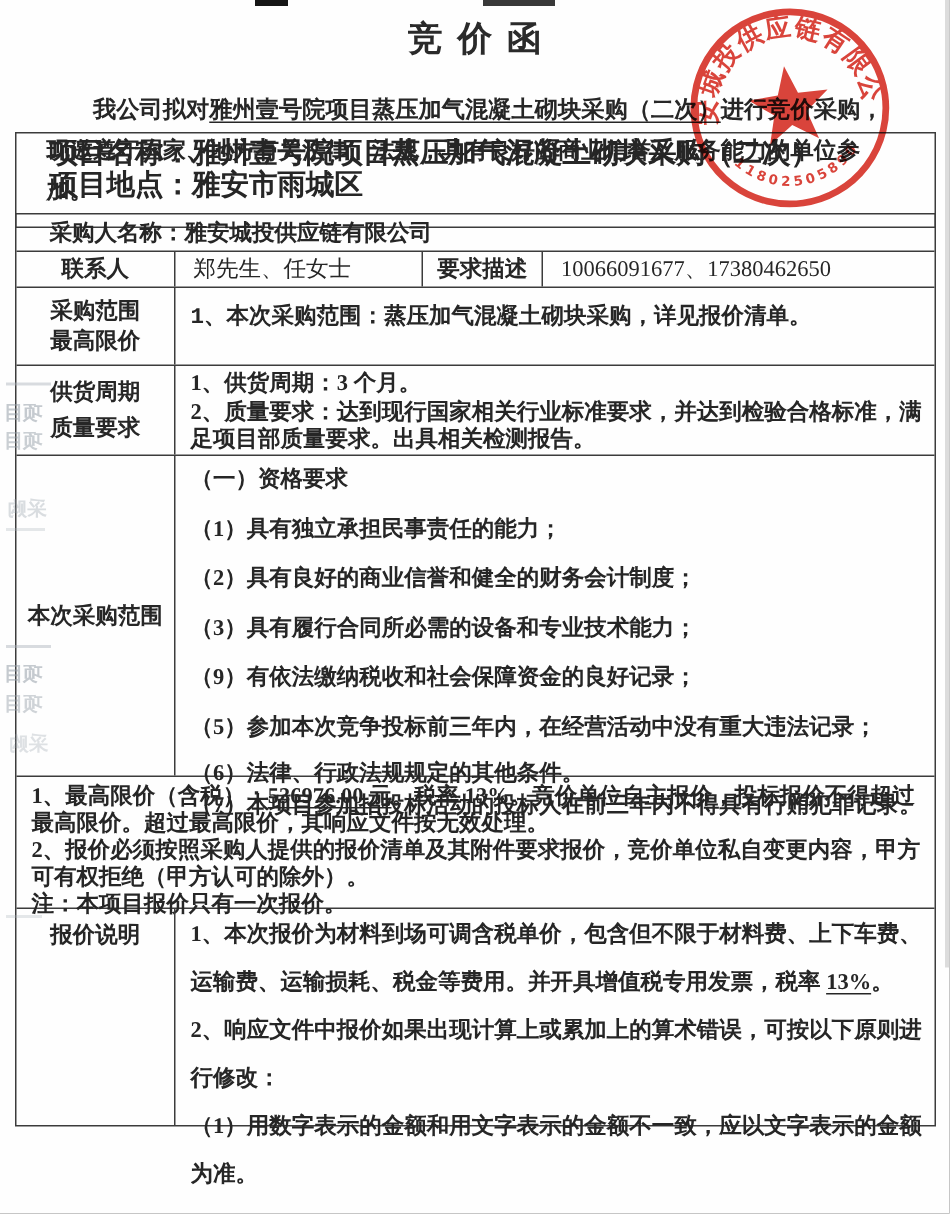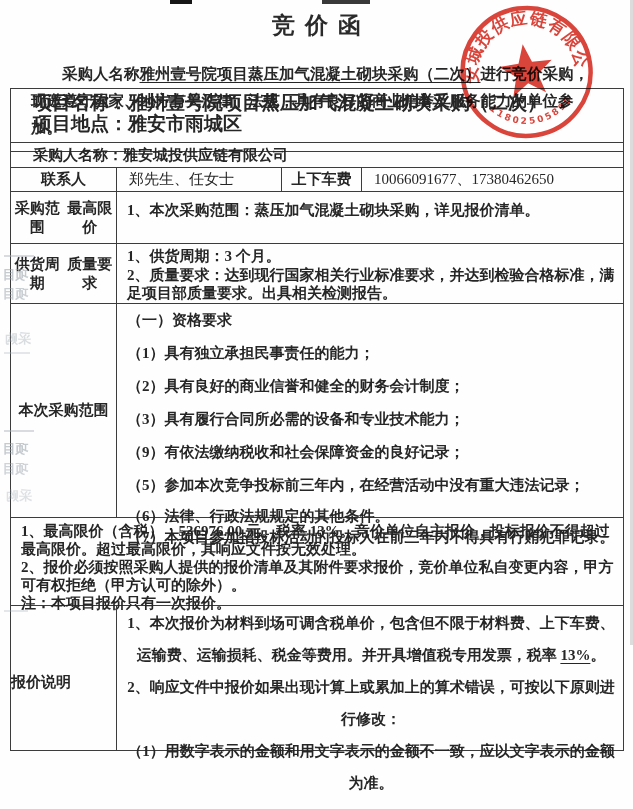--- a/index.html
+++ b/index.html
@@ -43,55 +43,55 @@
   
   .tbl{
     position:absolute;left:10px;top:142px;width:614px;
     border:1.6px solid #3c3c3c;box-sizing:border-box;
     font-size:15px;color:#262626;
   }
   .row{display:flex;border-top:1.6px solid #3c3c3c;box-sizing:border-box;}
   .row:first-child{border-top:none;}
   .lbl{
     width:106px;flex:0 0 106px;border-right:1.6px solid #3c3c3c;
-    display:flex;flex-direction:row;align-items:center;justify-content:center;
+    display:flex;flex-direction:column;align-items:center;justify-content:center;
     font-weight:bold;box-sizing:border-box;text-align:center;
   }
   .val{flex:1;box-sizing:border-box;padding:2px 8px 2px 10px;font-weight:bold;}
 
   .r-purchaser{height:24px;}
   .r-purchaser .val{padding-left:22px;display:flex;align-items:center;}
   .r-contact{height:24px;}
   .r-contact .cell{display:flex;align-items:center;box-sizing:border-box;}
   .r-contact .c1{width:106px;flex:0 0 106px;justify-content:center;font-weight:bold;border-right:1.6px solid #3c3c3c;}
   .r-contact .c2{width:165px;flex:0 0 165px;padding-left:12px;border-right:1.6px solid #3c3c3c;}
   .r-contact .c3{width:80px;flex:0 0 80px;justify-content:center;font-weight:bold;border-right:1.6px solid #3c3c3c;}
   .r-contact .c4{flex:1;padding-left:12px;}
   .r-scope{height:52px;}
   .r-scope .lbl{justify-content:space-around;padding:5px 0;}
-  .r-scope .val{padding-top:9px;}
+  .r-scope .val{padding-top:9px;font-family:Liberation Mono, monospace;}
   .r-supply{height:60px;}
   .r-supply .lbl{justify-content:space-around;padding:6px 0;}
   .r-supply .val{line-height:18.5px;padding-top:3px;}
   .r-qual{height:214px;}
   .r-qual .val{line-height:19px;}
   .q-item{margin:0;}
   .q0{margin-top:5px;}
   .q1,.q2,.q3,.q4,.q5{margin-top:14px;}
   .q6{margin-top:12px;}
   .q7{margin-top:2px;}
   .r-date{height:27px;}
   .r-date .val{display:flex;align-items:center;}
   .r-offer{height:88px;}
   .r-offer .val{line-height:18px;padding-top:4px;}
   .r-offer p{margin:0;}
   .r-explain{height:145px;}
   .r-explain .lbl{justify-content:flex-start;padding-top:8px;}
   .r-explain .val{line-height:32px;padding-top:1px;}
-  .r-explain p{margin:0;text-align:center;}
+  .r-explain p{margin:0;}
 
   
   .ghost{
     position:absolute;font-size:13px;font-weight:bold;
     color:#97a1aa;transform:scaleX(-1);white-space:nowrap;
   }
   .g1{left:2px;top:266px;opacity:.55;}
   .g2{left:2px;top:285px;opacity:.5;}
   .g3{left:5px;top:330px;opacity:.35;}
   .g4{left:2px;top:440px;opacity:.55;}
@@ -115,40 +115,40 @@
 <body>
 
 <div class="page">
 
   <div class="artifact a1"></div>
   <div class="artifact a2"></div>
   <div class="edge-shadow"></div>
 
   <div class="doc-title">竞价函</div>
 
-  <p class="intro"><span>采购人名称</span><span class="u">雅州壹号院项目蒸压加气混凝土砌块采购（二次）</span><span>进行竞价采购，现邀遵守国家、地方有关法律、法规，具有良好的商业信誉及服务能力的单位参加。</span></p>
+  <p class="intro"><span>我公司拟对</span><span class="u">雅州壹号院项目蒸压加气混凝土砌块采购（二次）</span><span>进行竞价采购，现邀遵守国家、地方有关法律、法规，具有良好的商业信誉及服务能力的单位参加。</span></p>
 
   <div class="project-box">
     <div><span>项目名称：</span><span>雅州壹号院项目蒸压加气混凝土砌块采购（二次）</span></div>
     <div><span>项目地点：</span><span>雅安市雨城区</span></div>
   </div>
 
   <div class="tbl">
 
     <div class="row r-purchaser">
       <div class="val">
           <span>采购人名称：</span>
           <span>雅安城投供应链有限公司</span>
         </div>
     </div>
 
     <div class="row r-contact">
       <div class="cell c1">联系人</div>
       <div class="cell c2">郑先生、任女士</div>
-      <div class="cell c3">上下车费</div>
+      <div class="cell c3">要求描述</div>
       <div class="cell c4">10066091677、17380462650</div>
     </div>
 
     <div class="row r-scope">
       <div class="lbl">
         <div>采购范围</div>
         <div>最高限价</div>
       </div>
       <div class="val">1、本次采购范围：蒸压加气混凝土砌块采购，详见报价清单。</div>
     </div>

